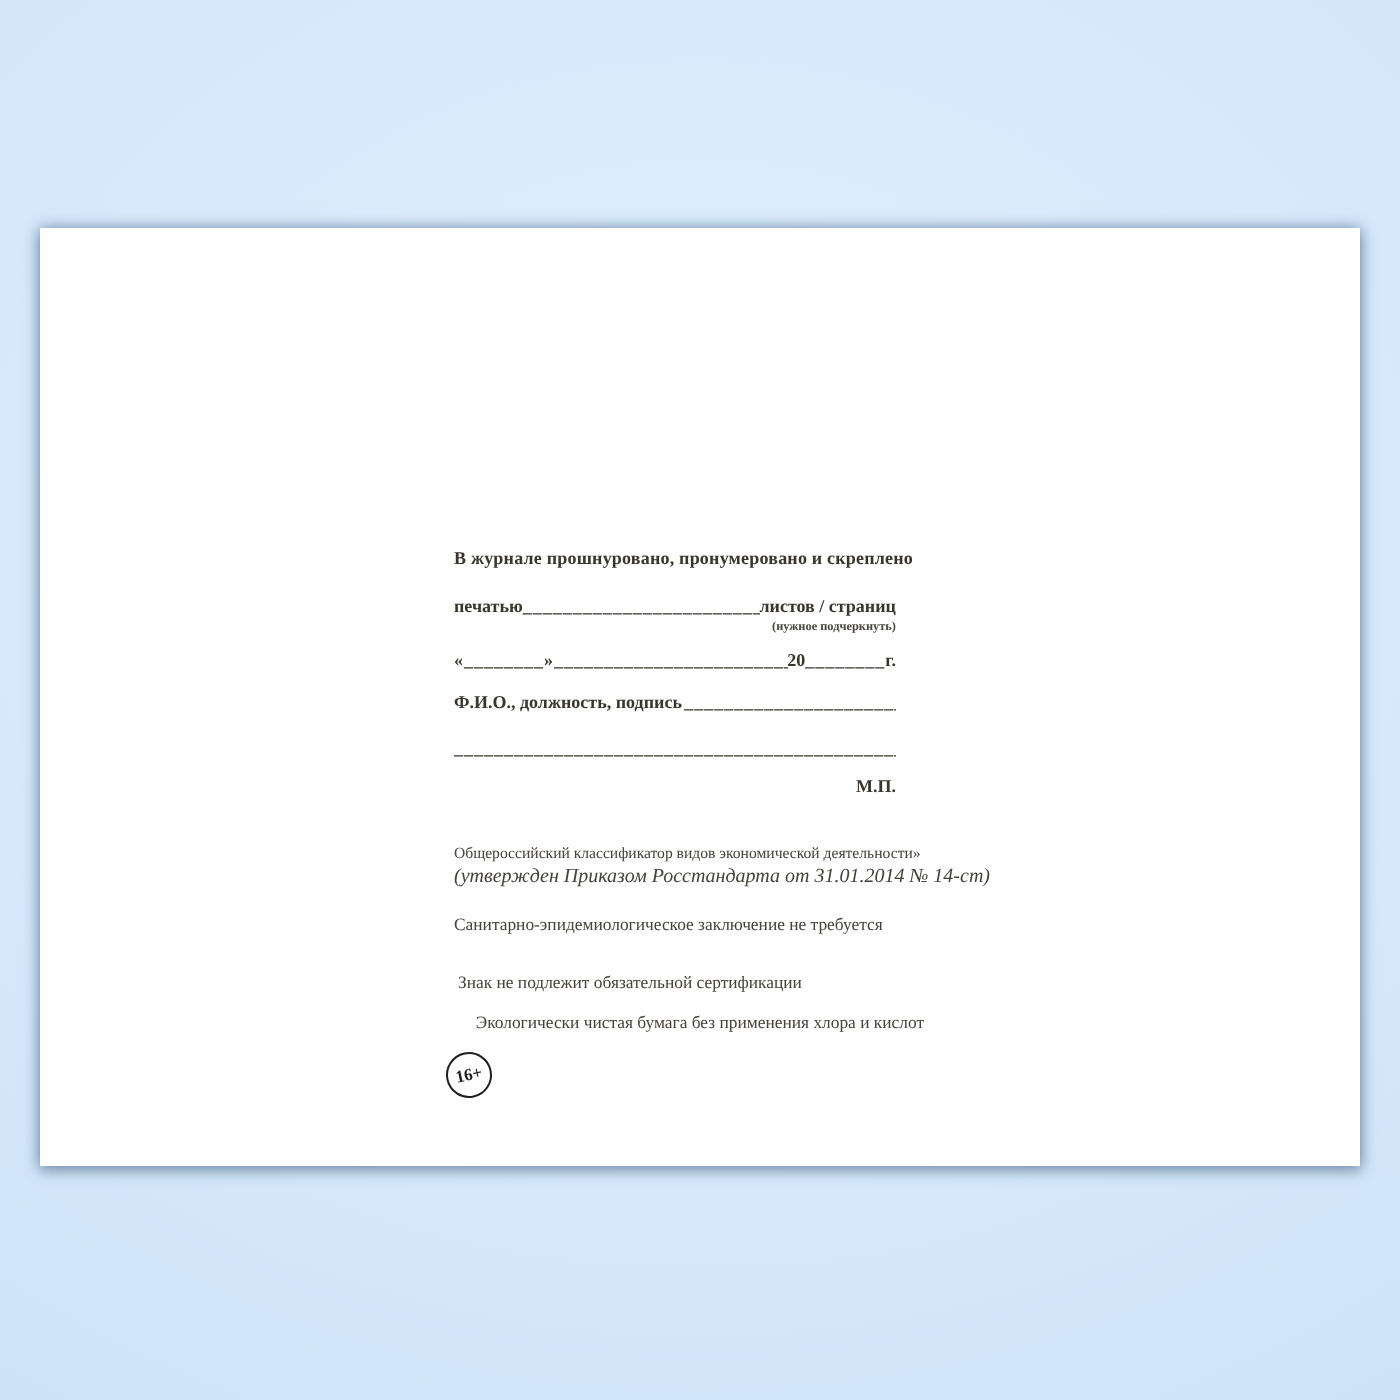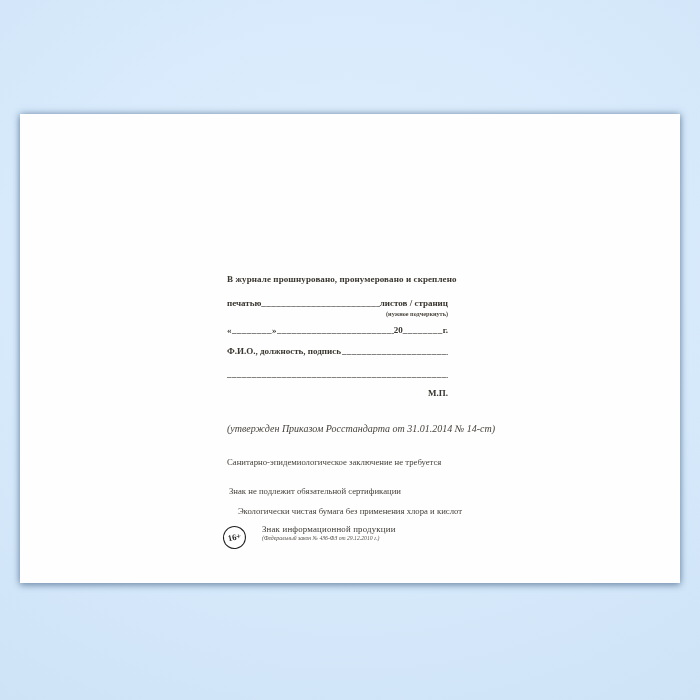--- a/index.html
+++ b/index.html
@@ -81,31 +81,28 @@
       <span class="fill">__________________________________________________________________________</span>
     </div>
 
     <div class="line certify row l-blankln">
       <span class="fill">__________________________________________________________________________</span>
     </div>
 
     <div class="line certify l-mp">М.П.</div>
 
     <div class="line l-comp">
+      <div class="c2">Общероссийский классификатор видов экономической деятельности»</div>
       <div class="c3">(утвержден Приказом Росстандарта от 31.01.2014 № 14-ст)</div>
     </div>
 
     <div class="line l-note l-san">Санитарно-эпидемиологическое заключение не требуется</div>
 
     <div class="line l-note l-tov">Знак не подлежит обязательной сертификации</div>
 
     <div class="line l-note l-eco">Экологически чистая бумага без применения хлора и кислот</div>
 
     <div class="line l-badge">
       <div class="age-circle">16+</div>
-      <div class="age-text">
-        <div class="age-title">Знак информационной продукции</div>
-        <div class="age-law">(Федеральный закон № 436-ФЗ от 29.12.2010 г.)</div>
-      </div>
     </div>
 
   </div>
 </div>
 
 </body></html>

